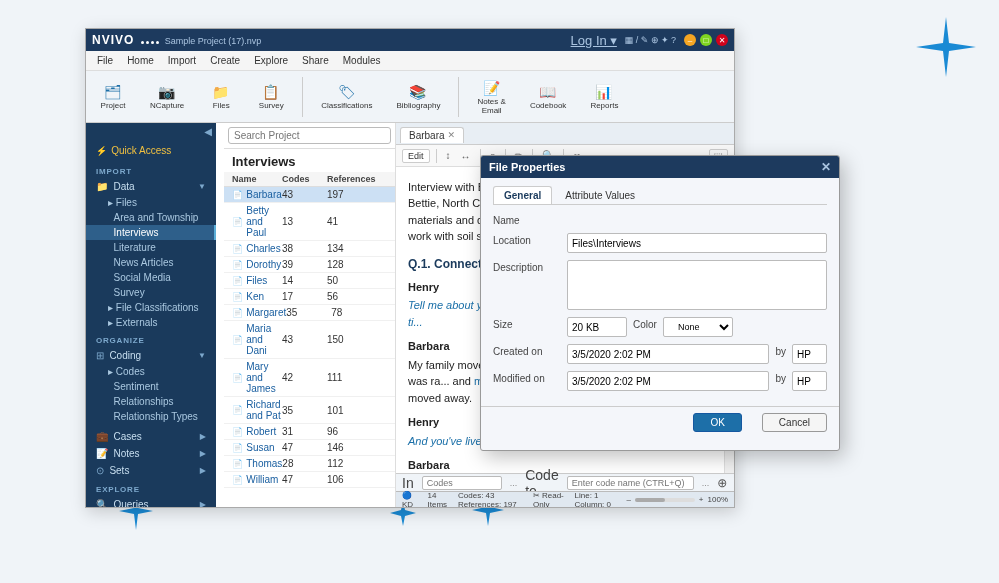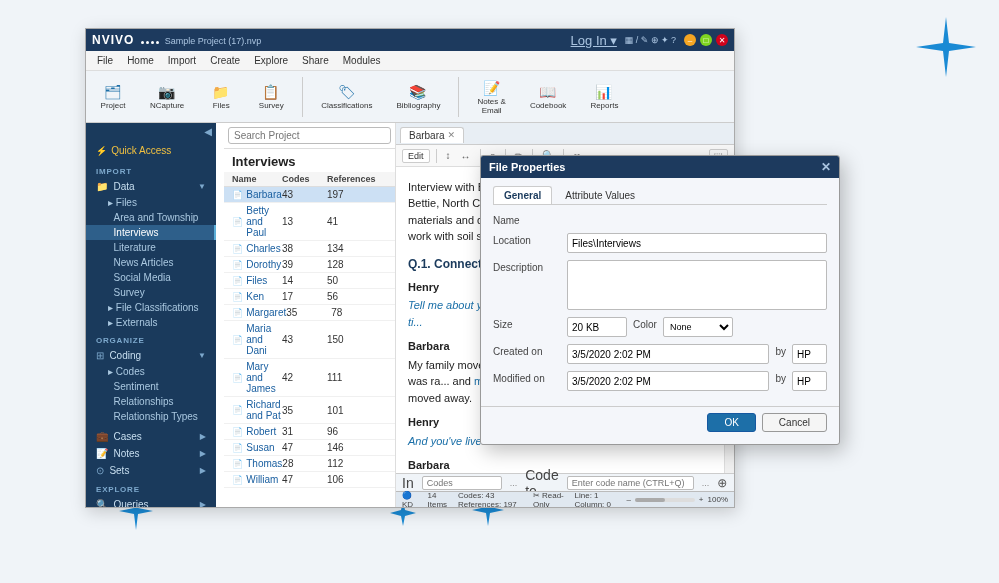--- a/index.html
+++ b/index.html
@@ -504,22 +504,22 @@
       border: 1px solid #bbb;
       border-radius: 2px;
       padding: 2px 4px;
       font-size: 10px;
       background: #fff;
       height: 20px;
     }
     .dialog-footer {
       display: flex;
       justify-content: flex-end;
-      gap: 6px;
-      padding: 6px 12px 12px;
+      gap: 20px;
+      padding: 6px 12px 18px;
       border-top: 1px solid #ccc;
     }
     .dialog-btn {
       padding: 3px 16px;
       font-size: 10px;
       border-radius: 3px;
       cursor: pointer;
       border: 1px solid #999;
     }
     .dialog-btn.ok {
@@ -529,21 +529,21 @@
     }
     .dialog-btn.cancel {
       background: #f5f5f5;
       color: #333;
     }
 
     
     .color-select {
       border: 1px solid #bbb;
       border-radius: 2px;
-      padding: 2px 2px;
+      padding: 2px 10px;
       font-size: 9px;
       background: #fff;
       width: 70px;
       height: 20px;
     }
   </style>
 </head>
 <body>
 
 <div class="sparkle" style="top:15px; right:20px;">

